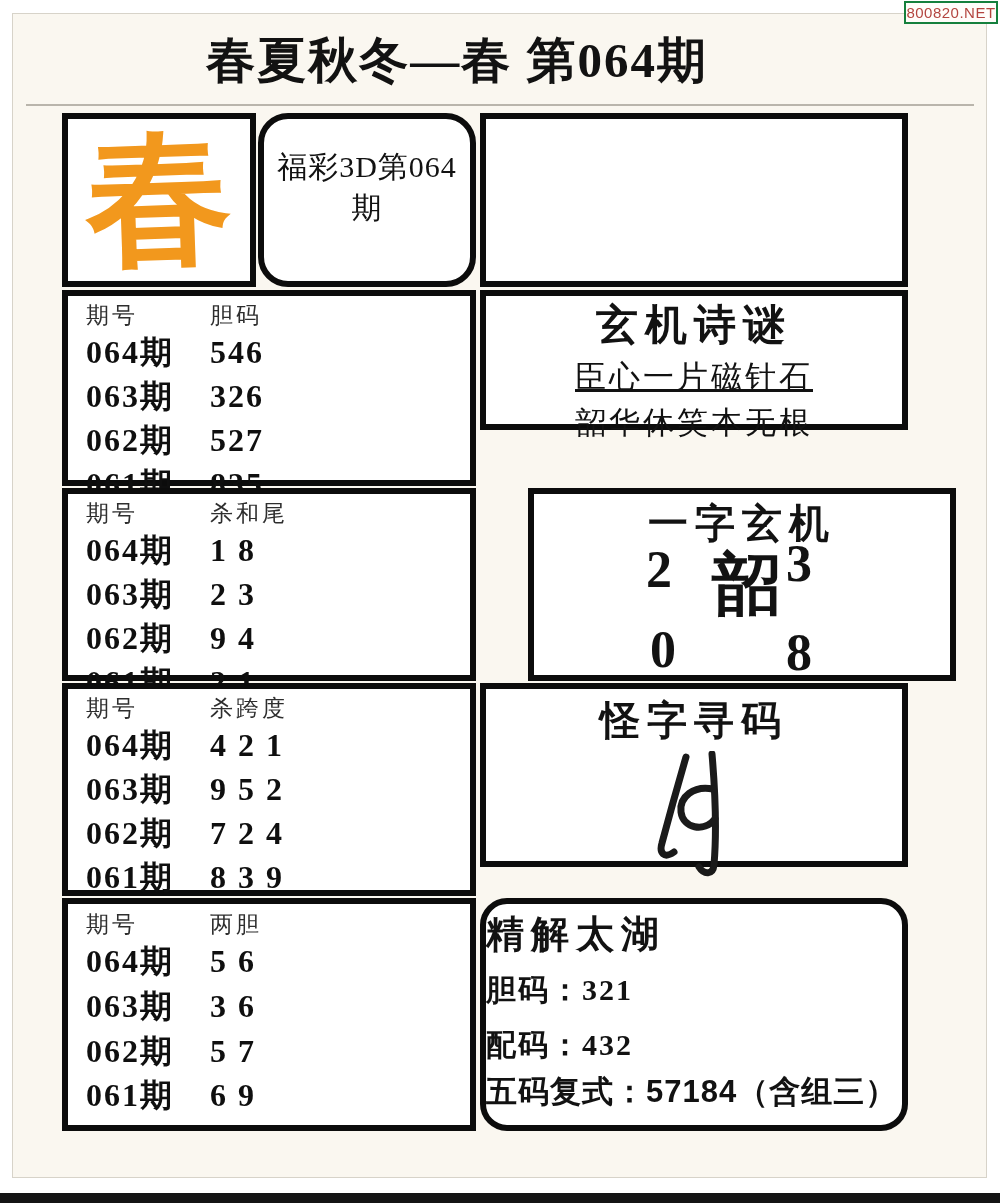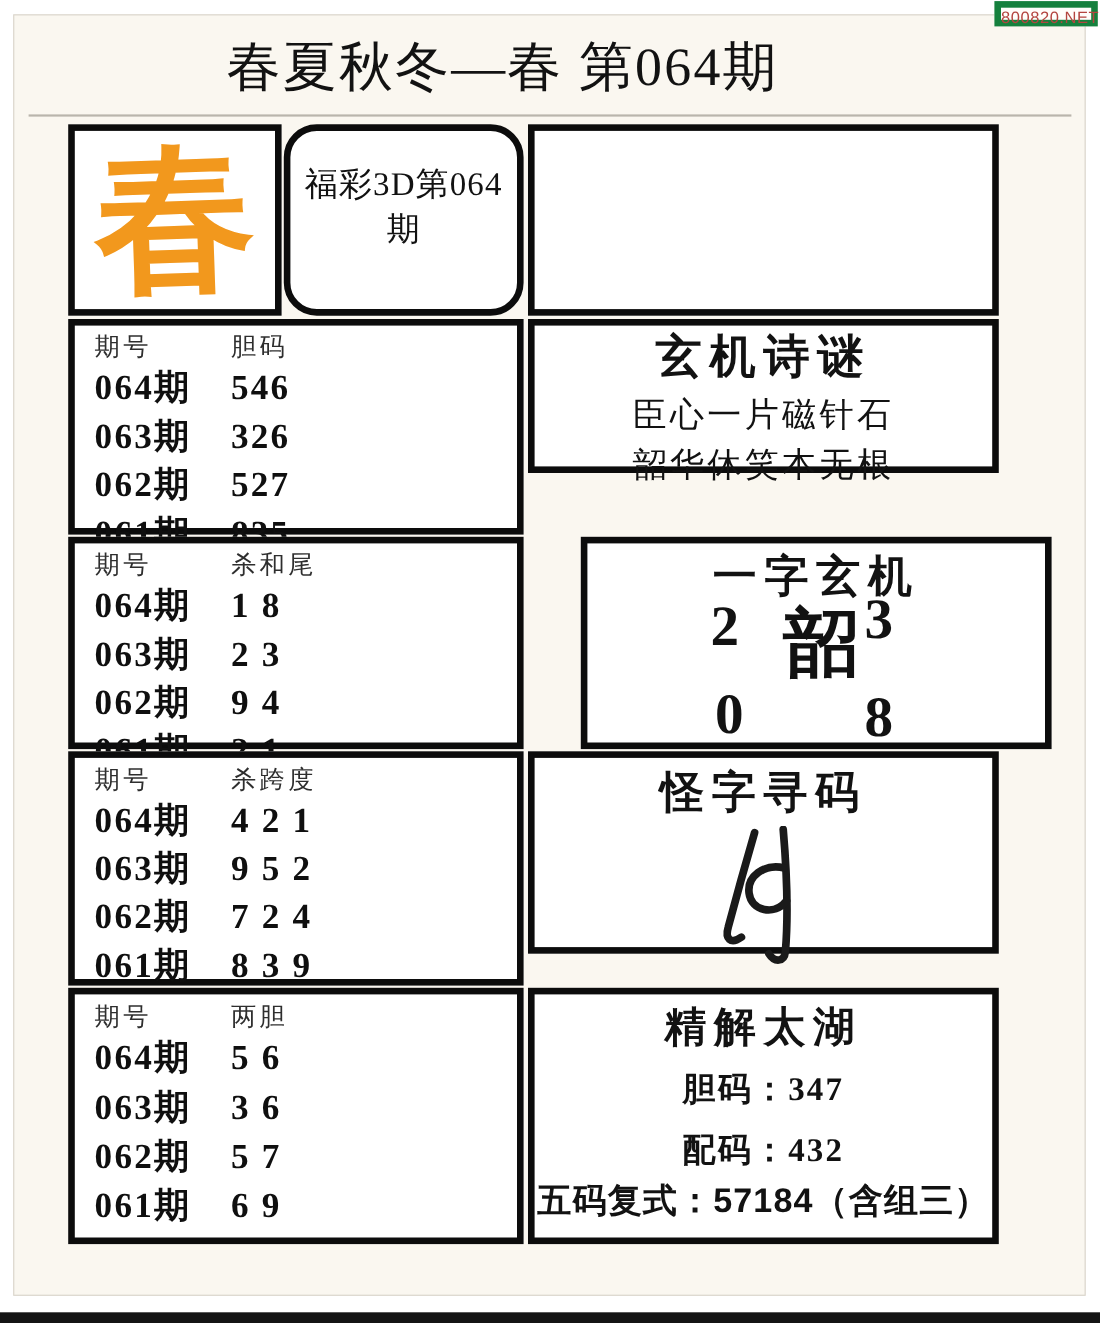--- a/index.html
+++ b/index.html
@@ -1,49 +1,49 @@
 <!DOCTYPE html>
 <html><head>
 <meta charset="utf-8">
 <style>
   html,body{margin:0;padding:0;}
   .screen{position:relative;width:1000px;height:1203px;background:#ffffff;overflow:hidden;
           font-family:"Liberation Serif","DejaVu Serif",serif;color:#121212;}
   .page-sheet{position:absolute;left:12px;top:13px;width:975px;height:1165px;
               border:1px solid #d7d3c9;background:#faf7f0;box-sizing:border-box;}
   .site-badge{position:absolute;left:904px;top:1px;width:94px;height:23px;box-sizing:border-box;
-              border:6px solid #15803d;background:#fffdfa;color:#b3453f;
+              border:2px solid #15803d;background:#fffdfa;color:#b3453f;
               font-family:"Liberation Sans",sans-serif;font-size:15px;line-height:19px;
               text-align:center;letter-spacing:.5px;}
   .page-title{position:absolute;left:62px;top:28px;width:790px;text-align:center;
-              font-size:49px;font-weight:400;letter-spacing:2px;}
+              font-size:49px;font-weight:700;letter-spacing:2px;}
   .title-rule{position:absolute;left:26px;top:104px;width:948px;height:2px;background:#b9b5ac;}
   .box{position:absolute;background:#ffffff;border:6px solid #0c0c0c;box-sizing:border-box;}
   
   .b-logo{left:62px;top:113px;width:194px;height:174px;display:flex;align-items:center;justify-content:center;}
   .spring-char{font-size:146px;font-weight:700;line-height:1;transform:rotate(-2deg);}
   .b-issue{left:258px;top:113px;width:218px;height:174px;text-align:center;border-radius:30px;}
   .issue-text{margin-top:28px;font-size:30px;letter-spacing:1px;}
   .lt{left:62px;width:414px;display:flex;flex-direction:column;justify-content:space-evenly;
       padding:4px 8px 6px 18px;}
   .t1{top:290px;height:196px;} .t2{top:488px;height:193px;} .t3{top:683px;height:213px;} .t4{top:898px;height:233px;}
   .trow{display:flex;align-items:baseline;}
   .c1{width:124px;flex:none;}
   .hdr{font-size:23px;color:#2e2e2e;letter-spacing:3px;font-weight:400;}
   .val{font-size:32px;font-weight:700;color:#0f0f0f;letter-spacing:2px;}
   
   .rb{left:480px;width:428px;}
   .r1{top:113px;height:174px;}
   .r2{top:290px;height:140px;display:flex;flex-direction:column;align-items:center;padding-top:6px;}
   .r3{top:488px;height:193px;margin-left:48px;}
   .r4{top:683px;height:184px;text-align:center;}
-  .r5{top:898px;height:233px;display:flex;flex-direction:column;align-items:center;padding:8px 0 12px;}
+  .r5{top:898px;height:233px;display:flex;flex-direction:column;align-items:flex-start;padding:8px 0 12px;border-radius:27px;}
   .cali{font-weight:700;text-align:center;letter-spacing:7px;font-size:42px;line-height:1.1;}
   .poem-line{font-size:31px;letter-spacing:3px;text-align:center;}
-  .pl1{margin-top:8px;} .pl2{margin-top:4px;}
+  .pl1{margin-top:8px;text-decoration:underline;} .pl2{margin-top:4px;}
   .oc-title{margin-top:8px;font-size:40px;}
   .digit{position:absolute;font-size:52px;font-weight:700;line-height:1;}
   .d-tl{left:112px;top:50px;} .d-tr{left:252px;top:44px;}
   .d-bl{left:116px;top:130px;} .d-br{left:252px;top:133px;}
   .oc-center{position:absolute;left:178px;top:56px;font-size:68px;font-weight:700;line-height:1;}
   .odd-title{margin-top:10px;font-size:40px;}
   .odd-glyph{display:block;margin:8px auto 0;}
   .taihu-title{font-size:38px;margin-top:2px;}
   .taihu-line{font-size:30px;font-weight:700;letter-spacing:2px;text-align:center;}
   .tl1{margin-top:14px;} .tl2{margin-top:14px;}
@@ -184,21 +184,21 @@
         <path d="M34 6 C27 30 18 62 10 92 C7 102 12 108 22 101"></path>
         <path d="M60 3 C63 38 65 78 62 114 C61 124 52 124 47 116"></path>
         <path d="M61 38 C42 34 27 46 29 61 C31 77 52 82 63 68"></path>
       </g>
     </svg>
   </div>
 
   <div class="box rb r5">
     <div class="cali taihu-title">精解太湖</div>
     <div class="taihu-line tl1">
-      <span>胆码：</span><span>347</span>
+      <span>胆码：</span><span>321</span>
     </div>
     <div class="taihu-line tl2">
       <span>配码：</span><span>432</span>
     </div>
     <div class="five-line">
       <span>五码复式：</span><span>57184</span><span>（含组三）</span>
     </div>
   </div>
 
   <div class="bottom-bar"></div>

